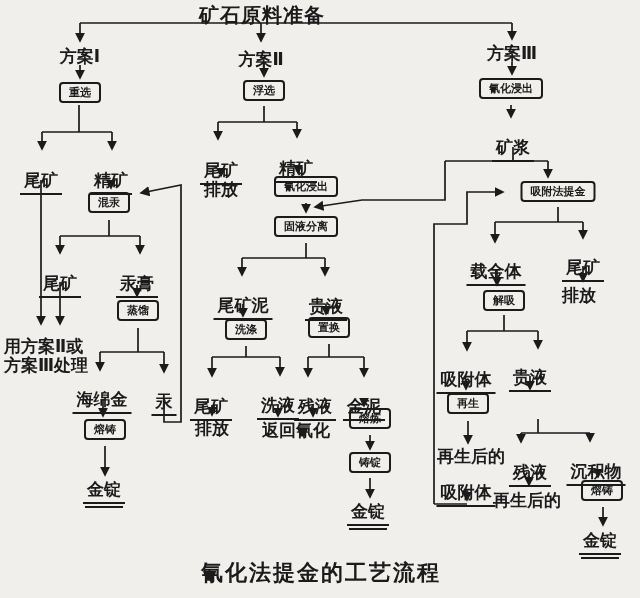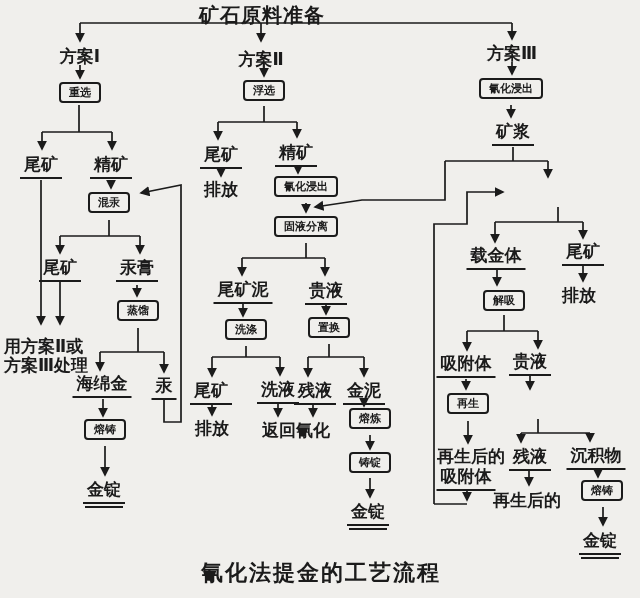--- a/index.html
+++ b/index.html
@@ -3,21 +3,21 @@
 <meta charset="utf-8">
 <style>
   html,body{margin:0;padding:0;}
   body{width:640px;height:598px;overflow:hidden;
        font-family:"DejaVu Sans","Liberation Sans",sans-serif;}
   #stage{position:relative;width:640px;height:598px;background:#f0efec;color:#1b1b1b;}
   #lines{position:absolute;left:0;top:0;width:640px;height:598px;}
   .ln{fill:none;stroke:#1b1b1b;stroke-width:1.7px;}
   .lbl{position:absolute;transform:translateX(-50%);white-space:nowrap;
        font-weight:bold;font-size:17px;line-height:1.15;text-align:center;color:#1b1b1b;}
-  .u{border-bottom:2px solid #1b1b1b;padding:0 4px 2px;}
+  .u{border-bottom:2px solid #1b1b1b;padding:0 4px 2px;margin-top:16px;}
   .uu{border-bottom:2px solid #1b1b1b;padding:0 4px 2px;}
   .uu::after{content:"";position:absolute;left:2px;right:2px;bottom:-6px;border-bottom:2px solid #1b1b1b;}
   .box{position:absolute;transform:translateX(-50%);border:2px solid #1b1b1b;border-radius:4px;
        padding:2px 8px;font-weight:bold;font-size:11px;white-space:nowrap;line-height:1.2;}
   .nt{transform:none;text-align:left;}
   .title{font-size:20px;letter-spacing:1px;}
   .cap{font-size:22px;letter-spacing:2px;}
 </style>
 </head>
 <body>
@@ -138,20 +138,21 @@
   <div class="lbl u" style="left:278px;top:380px">洗液</div>
   <div class="lbl u" style="left:315px;top:381px">残液</div>
   <div class="lbl u" style="left:364px;top:381px">金泥</div>
   <div class="lbl" style="left:296px;top:421px">返回氰化</div>
   <div class="box" style="left:370px;top:408px">熔炼</div>
   <div class="box" style="left:370px;top:452px">铸锭</div>
   <div class="lbl uu" style="left:368px;top:502px">金锭</div>
 
   <div class="box" style="left:511px;top:78px">氰化浸出</div>
   <div class="lbl u" style="left:513px;top:122px">矿浆</div>
+  <div class="box" style="left:558px;top:181px">吸附法提金</div>
   <div class="lbl u" style="left:496px;top:246px">载金体</div>
   <div class="lbl u" style="left:583px;top:242px">尾矿</div>
   <div class="lbl" style="left:579px;top:286px">排放</div>
   <div class="box" style="left:504px;top:290px">解吸</div>
   <div class="lbl u" style="left:466px;top:354px">吸附体</div>
   <div class="lbl u" style="left:530px;top:352px">贵液</div>
   <div class="box" style="left:468px;top:393px">再生</div>
   <div class="lbl" style="left:471px;top:447px">再生后的</div>
   <div class="lbl u" style="left:466px;top:467px">吸附体</div>
   <div class="lbl u" style="left:530px;top:447px">残液</div>

